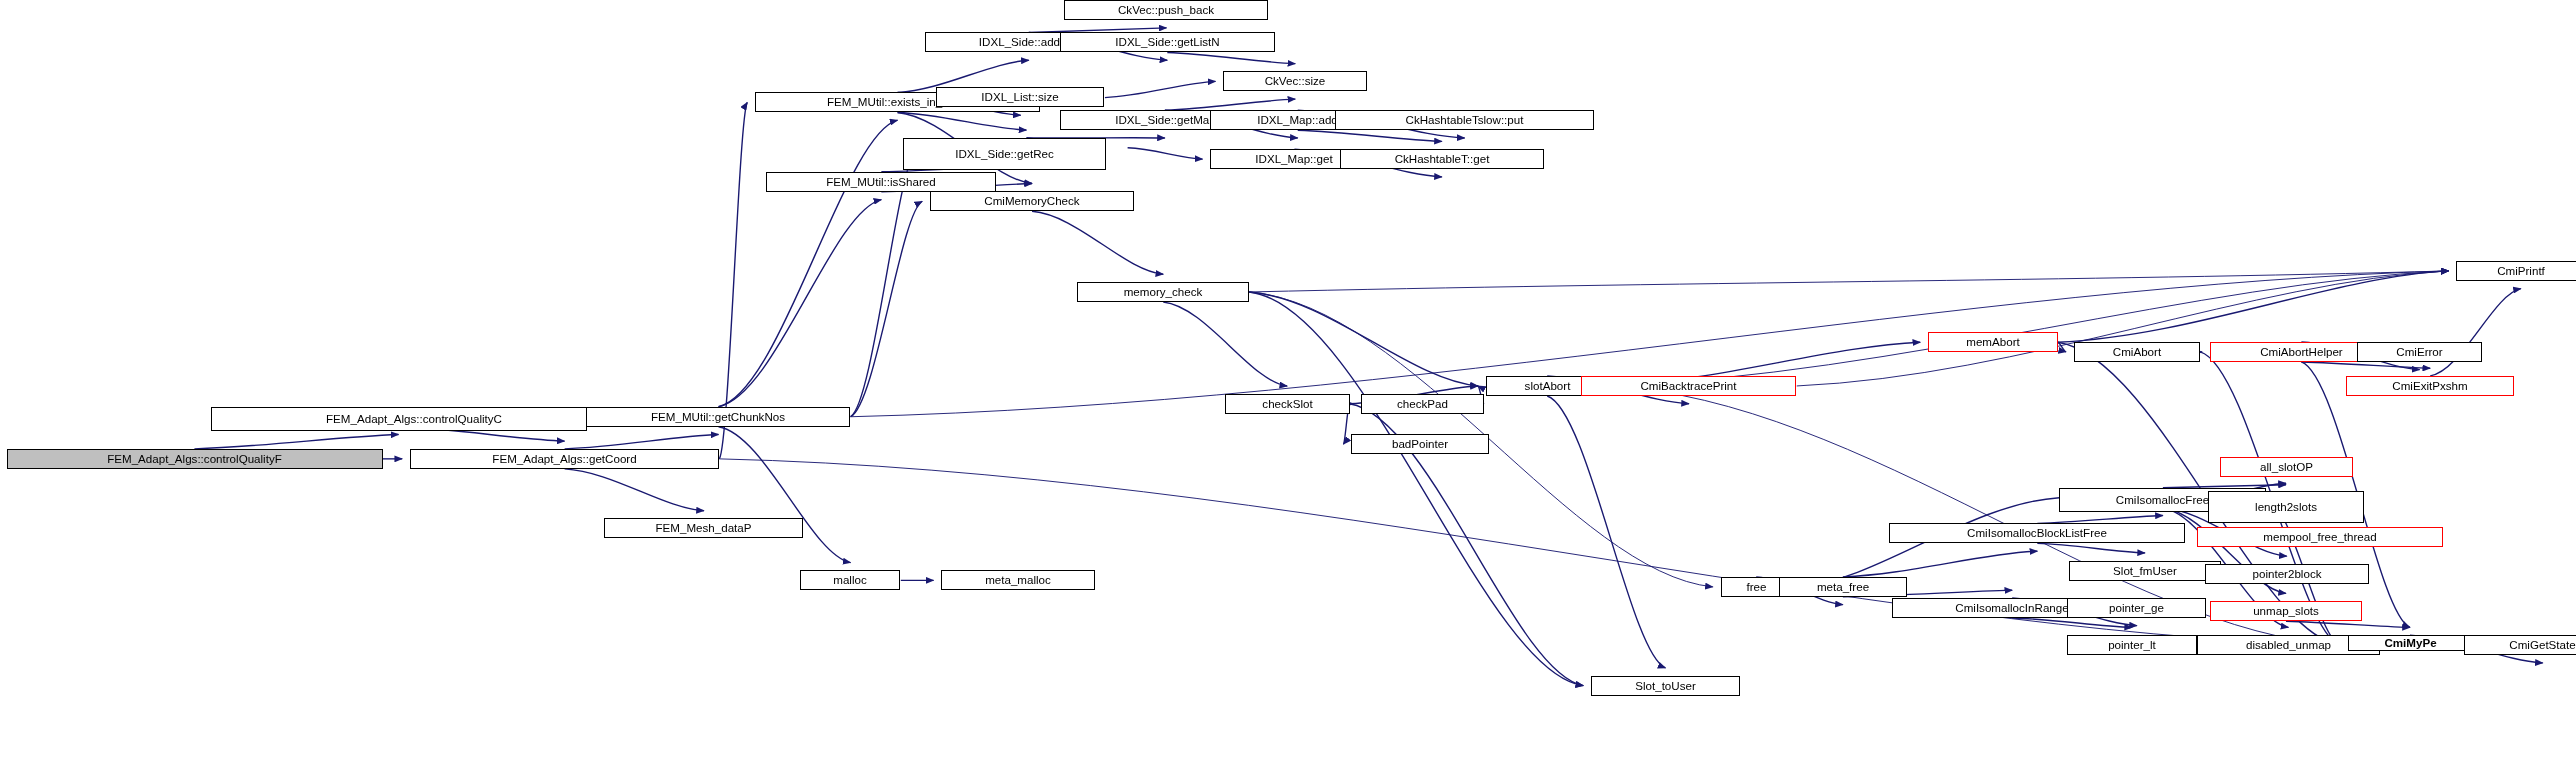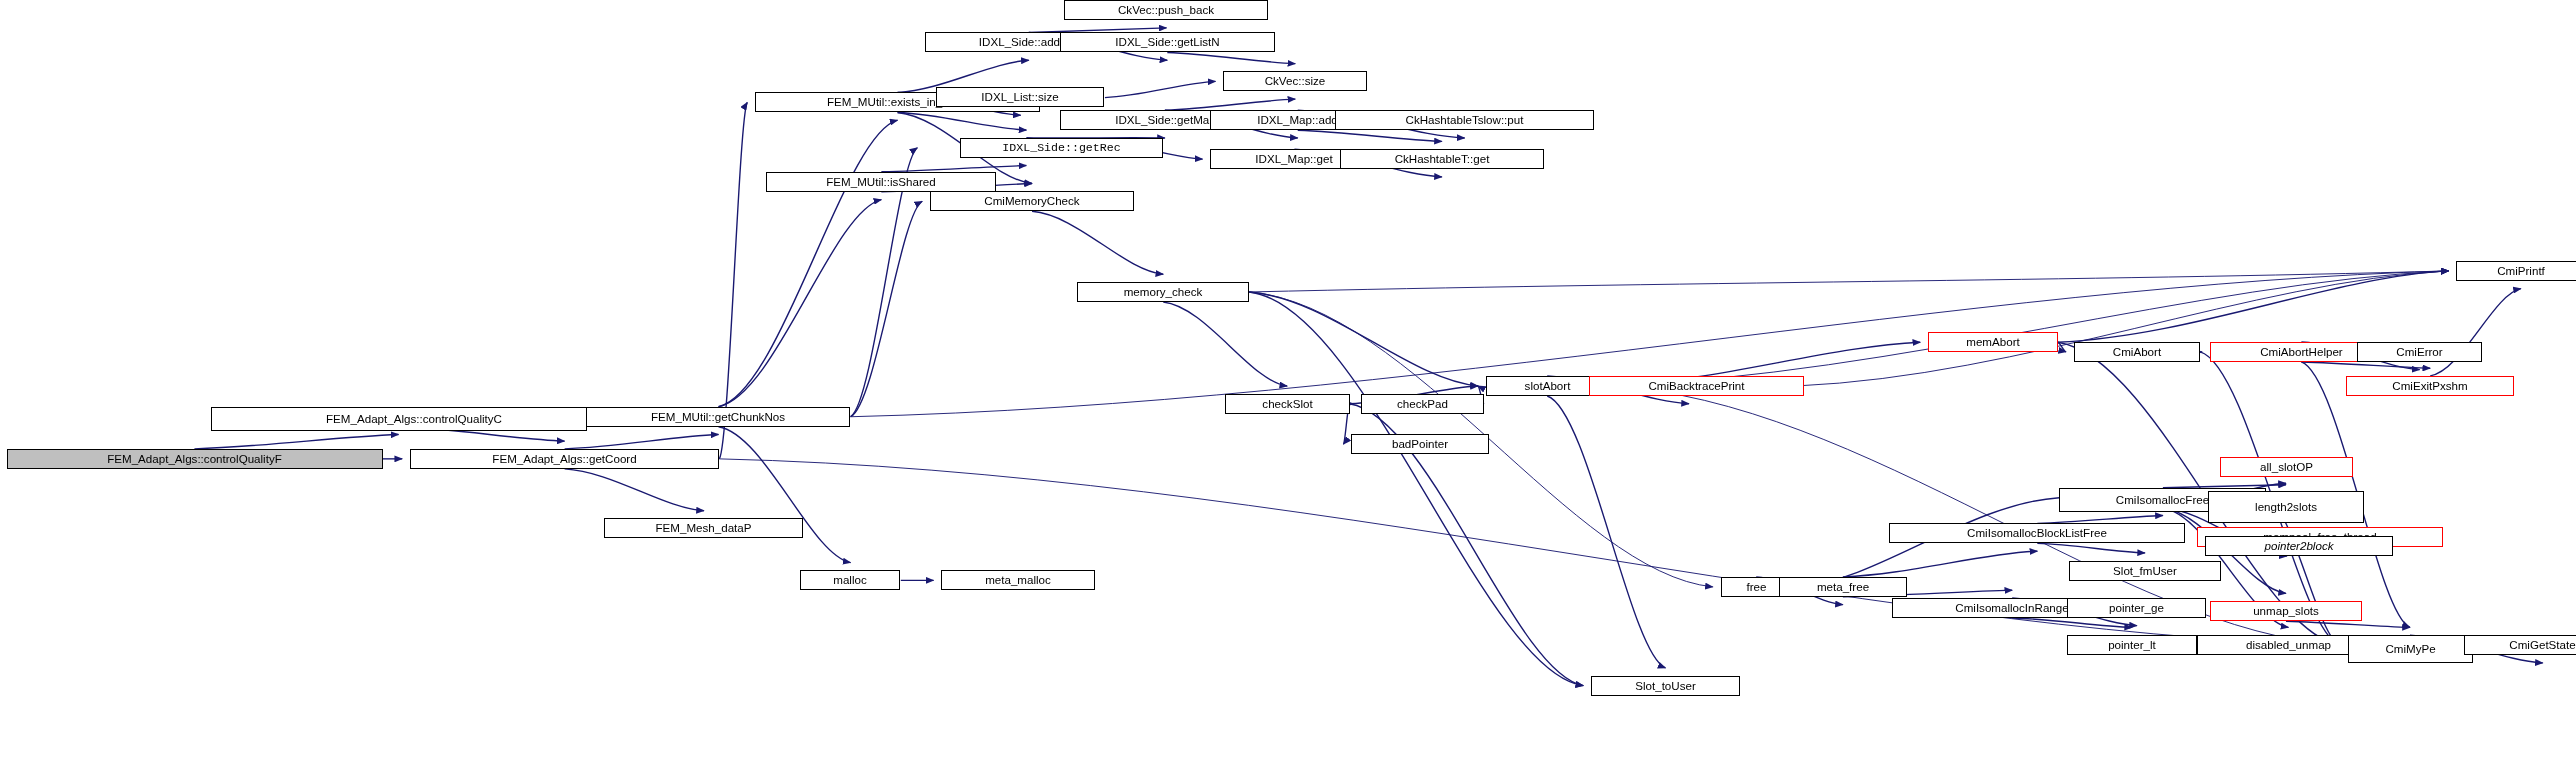--- a/index.html
+++ b/index.html
@@ -153,21 +153,21 @@
       </div>
       <div class="node" style="left: 755px; top: 92px; width: 285px; height: 20px;">
         <span>FEM_MUtil::exists_in_IDXL</span>
       </div>
       <div class="node" style="left: 930px; top: 191px; width: 204px; height: 20px;">
         <span>CmiMemoryCheck</span>
       </div>
       <div class="node" style="left: 936px; top: 87px; width: 168px; height: 20px;">
         <span>IDXL_List::size</span>
       </div>
-      <div class="node" style="left: 960px; top: 138px; width: 203px; height: 20px; font-family: Liberation Mono, monospace;">
+      <div class="node" style="left: 903px; top: 138px; width: 203px; height: 32px;">
         <span>IDXL_Side::getRec</span>
       </div>
       <div class="node" style="left: 925px; top: 32px; width: 207px; height: 20px;">
         <span>IDXL_Side::addList</span>
       </div>
       <div class="node" style="left: 1060px; top: 32px; width: 215px; height: 20px;">
         <span>IDXL_Side::getListN</span>
       </div>
       <div class="node" style="left: 1064px; top: 0px; width: 204px; height: 20px;">
         <span>CkVec::push_back</span>
@@ -198,21 +198,21 @@
       </div>
       <div class="node" style="left: 1361px; top: 394px; width: 123px; height: 20px;">
         <span>checkPad</span>
       </div>
       <div class="node" style="left: 1351px; top: 434px; width: 138px; height: 20px;">
         <span>badPointer</span>
       </div>
       <div class="node" style="left: 1486px; top: 376px; width: 123px; height: 20px;">
         <span>slotAbort</span>
       </div>
-      <div class="node red" style="left: 1581px; top: 376px; width: 215px; height: 20px; margin-left: 8px;">
+      <div class="node red" style="left: 1581px; top: 376px; width: 215px; height: 20px;">
         <span>CmiBacktracePrint</span>
       </div>
       <div class="node red" style="left: 1928px; top: 332px; width: 130px; height: 20px;">
         <span>memAbort</span>
       </div>
       <div class="node" style="left: 2074px; top: 342px; width: 126px; height: 20px;">
         <span>CmiAbort</span>
       </div>
       <div class="node red" style="left: 2210px; top: 342px; width: 183px; height: 20px;">
         <span>CmiAbortHelper</span>
@@ -252,30 +252,30 @@
       </div>
       <div class="node red" style="left: 2220px; top: 457px; width: 133px; height: 20px;">
         <span>all_slotOP</span>
       </div>
       <div class="node" style="left: 2208px; top: 491px; width: 156px; height: 32px;">
         <span>length2slots</span>
       </div>
       <div class="node red" style="left: 2197px; top: 527px; width: 246px; height: 20px;">
         <span>mempool_free_thread</span>
       </div>
-      <div class="node" style="left: 2205px; top: 536px; width: 188px; height: 20px; font-style: italic;">
+      <div class="node" style="left: 2205px; top: 564px; width: 164px; height: 20px;">
         <span>pointer2block</span>
       </div>
       <div class="node red" style="left: 2210px; top: 601px; width: 152px; height: 20px;">
         <span>unmap_slots</span>
       </div>
       <div class="node" style="left: 2197px; top: 635px; width: 183px; height: 20px;">
         <span>disabled_unmap</span>
       </div>
-      <div class="node" style="left: 2348px; top: 635px; width: 125px; height: 28px;">
+      <div class="node" style="left: 2348px; top: 635px; width: 125px; height: 16px; font-weight: bold;">
         <span>CmiMyPe</span>
       </div>
       <div class="node" style="left: 2464px; top: 635px; width: 157px; height: 20px;">
         <span>CmiGetState</span>
       </div>
       <div class="node" style="left: 1591px; top: 676px; width: 149px; height: 20px;">
         <span>Slot_toUser</span>
       </div>
     </div>
 

